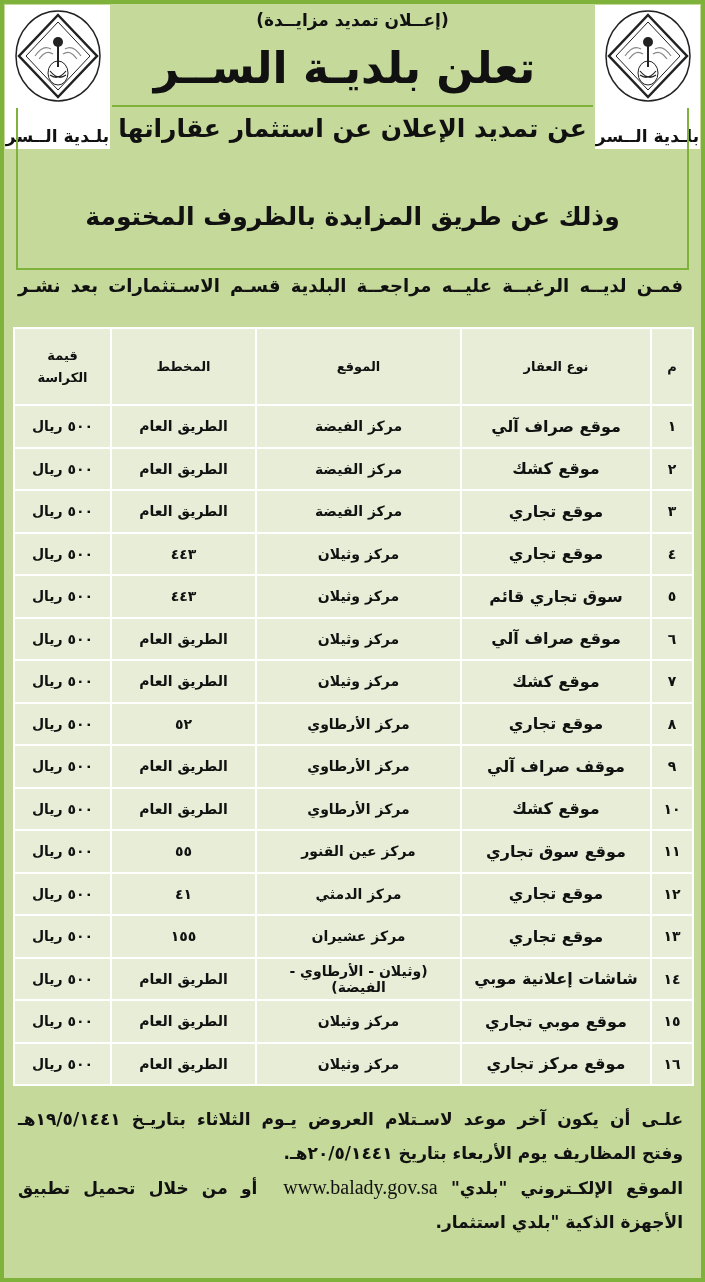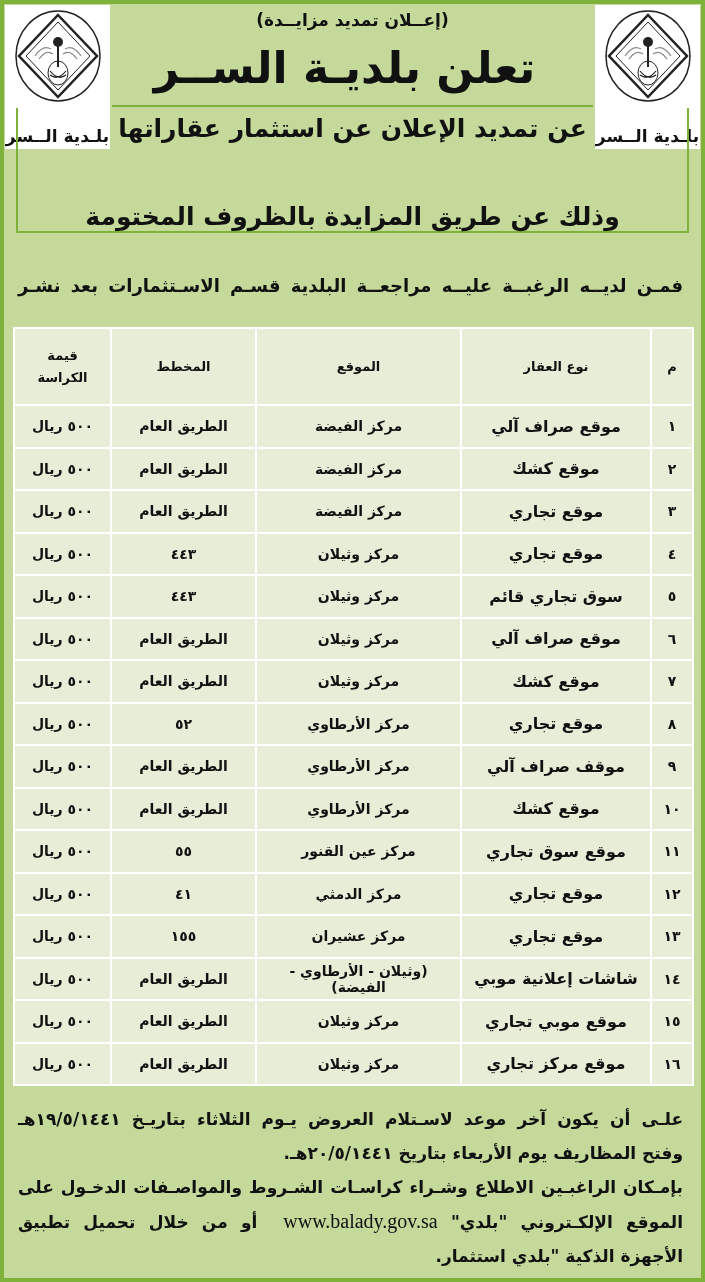--- a/index.html
+++ b/index.html
@@ -31,21 +31,21 @@
     }
     .head-big {
       position: absolute; top: 40px; left: 104px; right: 120px;
       text-align: center; font-weight: bold; font-size: 44px; line-height: 56px;
     }
     .head-rule {
       position: absolute; top: 105px; left: 112px; right: 112px;
       height: 2px; background: #7fb23a;
     }
     .sub-box {
-      position: absolute; top: 108px; left: 16px; right: 16px; height: 125px;
+      position: absolute; top: 108px; left: 16px; right: 16px; height: 162px;
       border: 2px solid #7fb23a; border-top: none;
     }
     .sub-line {
       position: absolute; left: 0; right: 0; text-align: center;
       font-weight: bold; font-size: 25px;
     }
     .intro {
       position: absolute; top: 268px; left: 18px; right: 22px;
       font-weight: bold; font-size: 18px; line-height: 36px; text-align: right;
     }
@@ -249,19 +249,18 @@
         <td class="loc">مركز وثيلان</td>
         <td class="plan">الطريق العام</td>
         <td>٥٠٠ ريال</td>
       </tr>
     </tbody>
 </table>
 
 <div class="footer">
   <span class="j">علـى أن يكون آخر موعد لاسـتلام العروض يـوم الثلاثاء بتاريـخ ١٩/٥/١٤٤١هـ</span>
   <span>وفتح المظاريف يوم الأربعاء بتاريخ ٢٠/٥/١٤٤١هـ.</span>
-  <span class="j">بإمـكان الراغبـين الاطلاع وشـراء كراسـات الشـروط والمواصـفات الدخـول على</span>
   <span class="j">
     <span style="display:inline">الموقع الإلكـتروني "بلدي"</span>
     <span style="display:inline" class="url">www.balady.gov.sa</span><span style="display:inline">أو من خلال تحميل تطبيق</span>
   </span>
   <span>الأجهزة الذكية "بلدي استثمار.</span>
 </div>
 
 </body></html>

